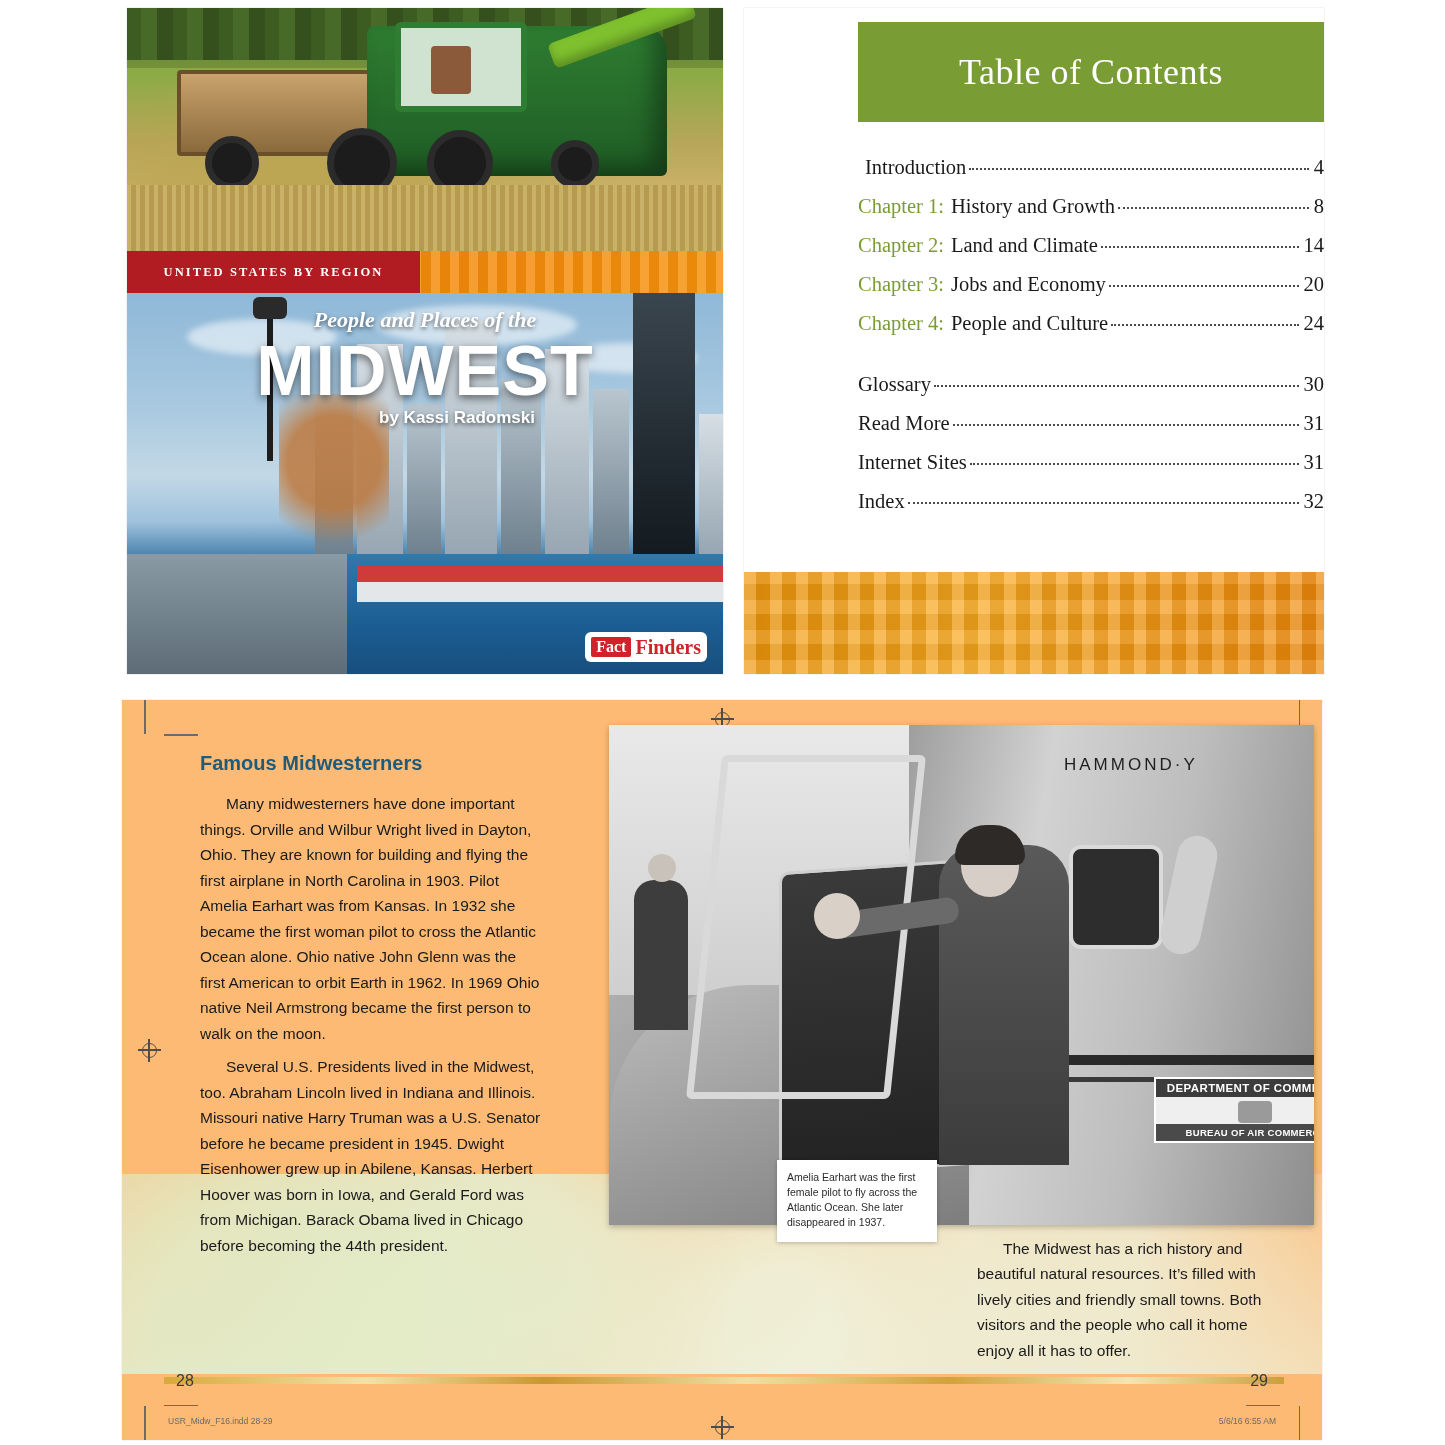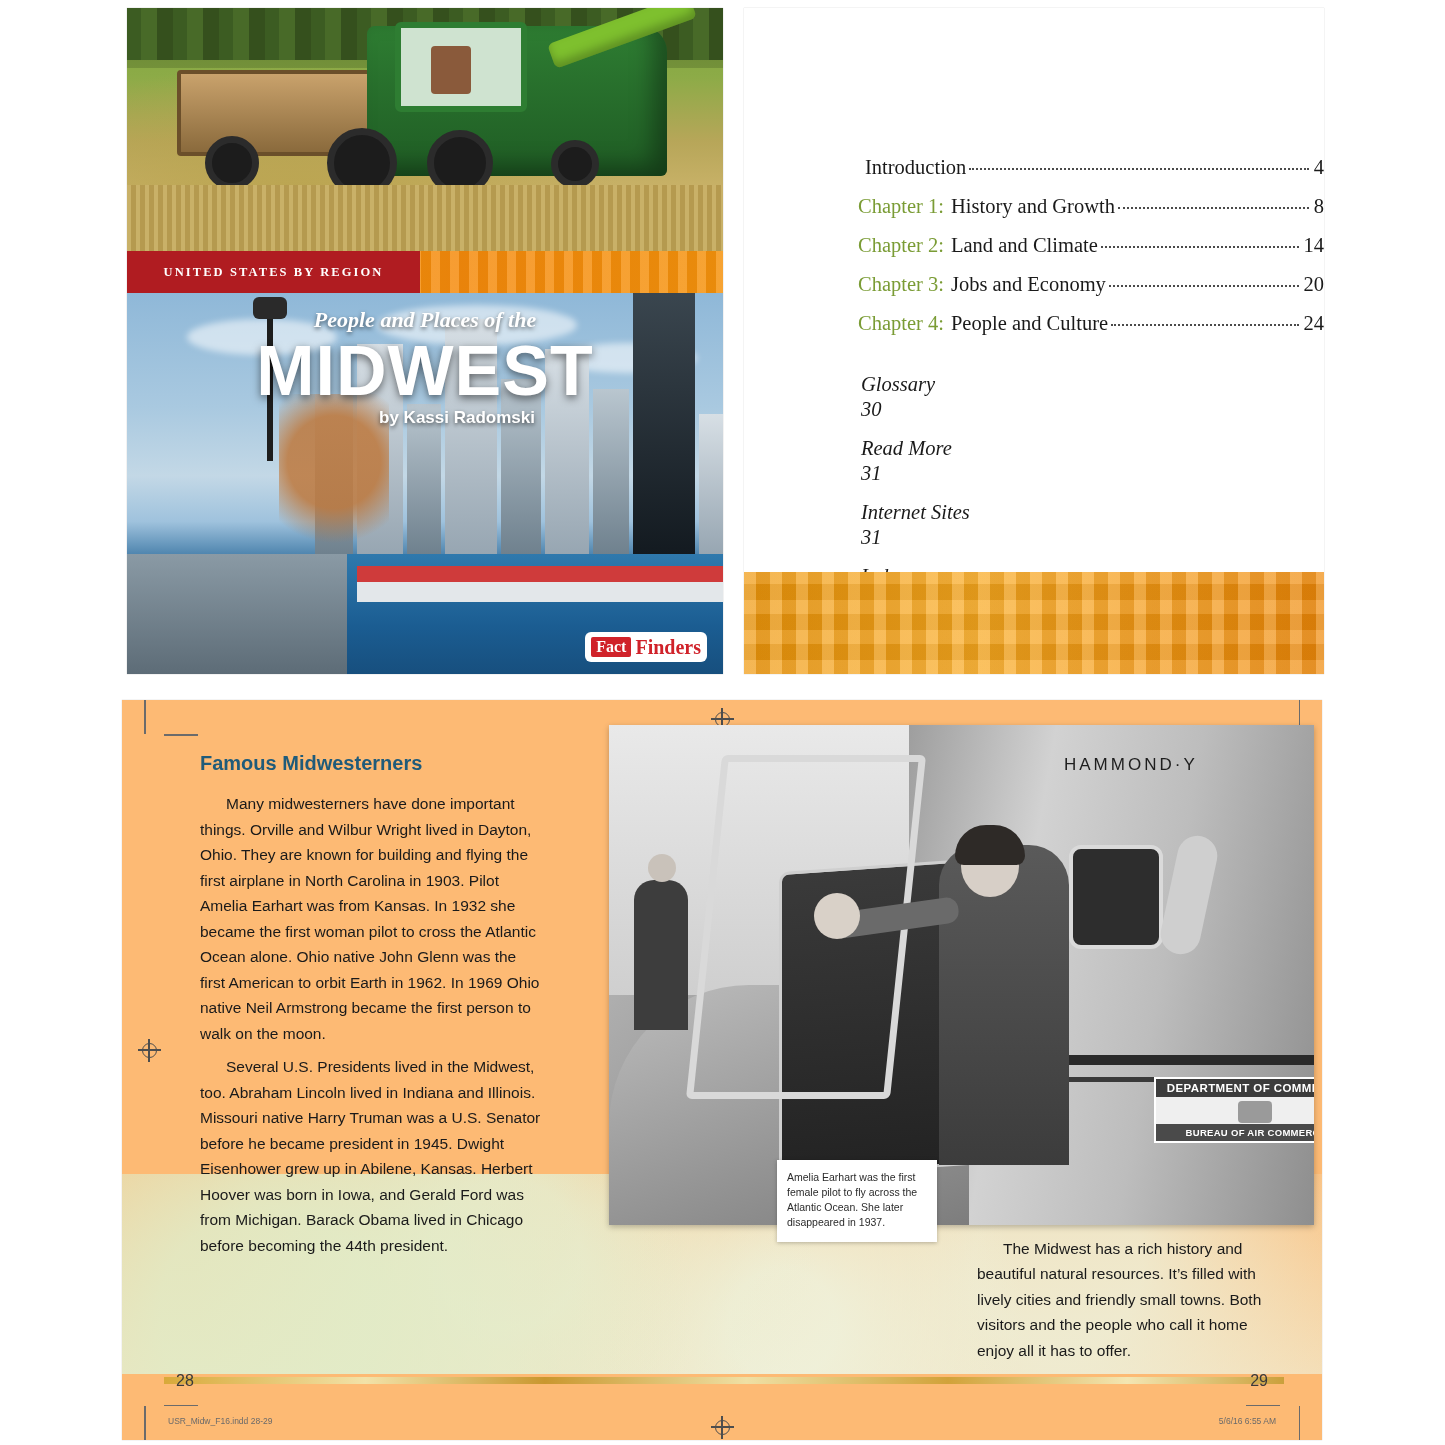--- a/index.html
+++ b/index.html
@@ -123,21 +123,21 @@
   .toc-row{
     display:flex;align-items:baseline;font-size:20.5px;color:#1a1a1a;
     font-family:"Liberation Serif", serif;margin-bottom:16px;white-space:nowrap;
   }
   .toc-row .chap{color:#7a9c35;margin-right:7px;}
   .toc-row .leader{
     flex:1;margin:0 3px;border-bottom:2.5px dotted #4a4a4a;transform:translateY(-4px);
   }
   .toc-row .pg{margin-left:2px;}
   .toc-gap{height:22px;}
-  .toc-row.back{font-style:italic;flex-direction:column;}
+  .toc-row.back{}
   .toc-orange{
     position:absolute;left:0;bottom:0;width:580px;height:102px;
     background:linear-gradient(90deg,#f0980b,#f9a81d 40%,#f08a09);
     overflow:hidden;
   }
   .toc-orange:after{content:"";position:absolute;inset:0;
     background:
       repeating-linear-gradient(90deg, rgba(255,255,255,.20) 0 12px, rgba(0,0,0,.06) 12px 26px),
       repeating-linear-gradient(0deg, rgba(255,255,255,.12) 0 14px, rgba(0,0,0,.05) 14px 30px);
   }
@@ -286,20 +286,23 @@
       <div class="cover-author">by Kassi Radomski</div>
     </div>
 
     <div class="logo">
       <span class="fact">Fact</span>
       <span class="finders">Finders</span>
     </div>
   </div>
 
   <div class="toc-page">
+    <div class="toc-header">
+      <span>Table of Contents</span>
+    </div>
 
     <div class="toc-list">
 
       <div class="toc-row">
         <span class="chap"></span>
         <span>Introduction</span>
         <span class="leader"></span>
         <span class="pg">4</span>
       </div>
 

